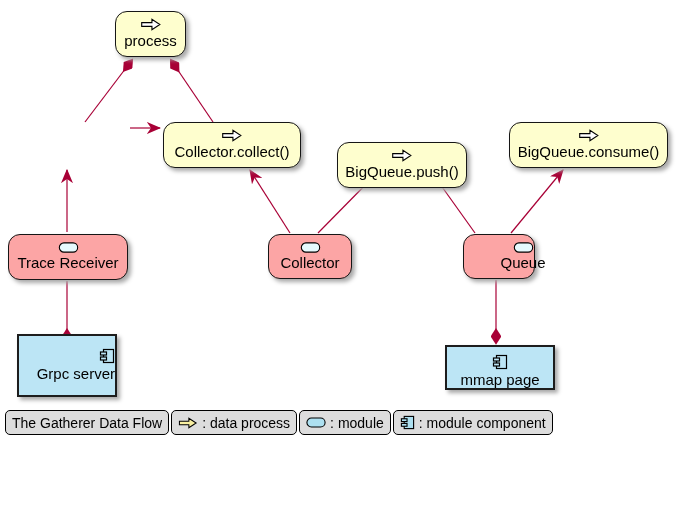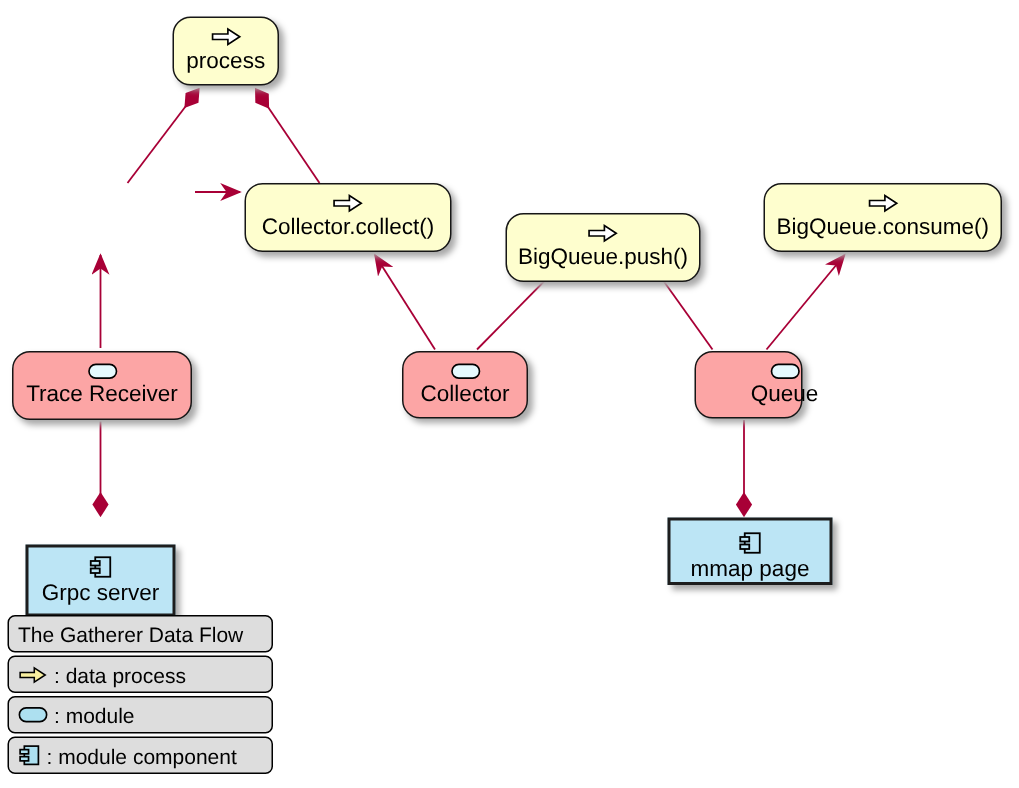--- a/index.html
+++ b/index.html
@@ -31,25 +31,25 @@
 
   
   #n-collect            { left:115px; top:11px;  width:71px;  height:46px; }
   #n-receiver-next      { left:8px;   top:122px; width:120px; height:46px; }
   #n-collector-collect  { left:163px; top:122px; width:138px; height:46px; }
   #n-bigqueue-push      { left:337px; top:122px; width:130px; height:46px;margin-top:20px; }
   #n-bigqueue-consume   { left:509px; top:122px; width:159px; height:46px; }
   #n-trace-receiver     { left:8px;   top:234px; width:120px; height:46px; }
   #n-collector          { left:268px; top:234px; width:84px;  height:45px; }
   #n-queue              { left:463px; top:234px; width:72px;  height:45px;padding-left:48px; }
-  #n-grpc-server        { left:17px;  top:363px; width:100px; height:48px; }
+  #n-grpc-server        { left:17px;  top:334px; width:100px; height:63px;align-items:flex-end; }
   #n-mmap-page          { left:445px; top:345px; width:110px; height:45px;justify-content:flex-end; }
 
   
-  .legend { position:absolute; left:5px; top:410px; width:177px; display:flex; flex-direction:column; gap:2px; }
+  .legend { position:absolute; left:5px; top:410px; width:177px; display:flex; flex-direction:row; gap:2px; }
   .legend-row {
     box-sizing:border-box; background:#DDDDDD; border:1px solid #000;
     border-radius:5px; padding:3px 6px; font-size:14px; color:#000;
     display:flex; align-items:center; min-height:25px; white-space:nowrap;
   }
   .legend-row .icon { display:inline-flex; margin-right:4px; }
   .legend-row span.txt { line-height:1; }
   .icon svg { display:block; }
 </style>
 </head>

